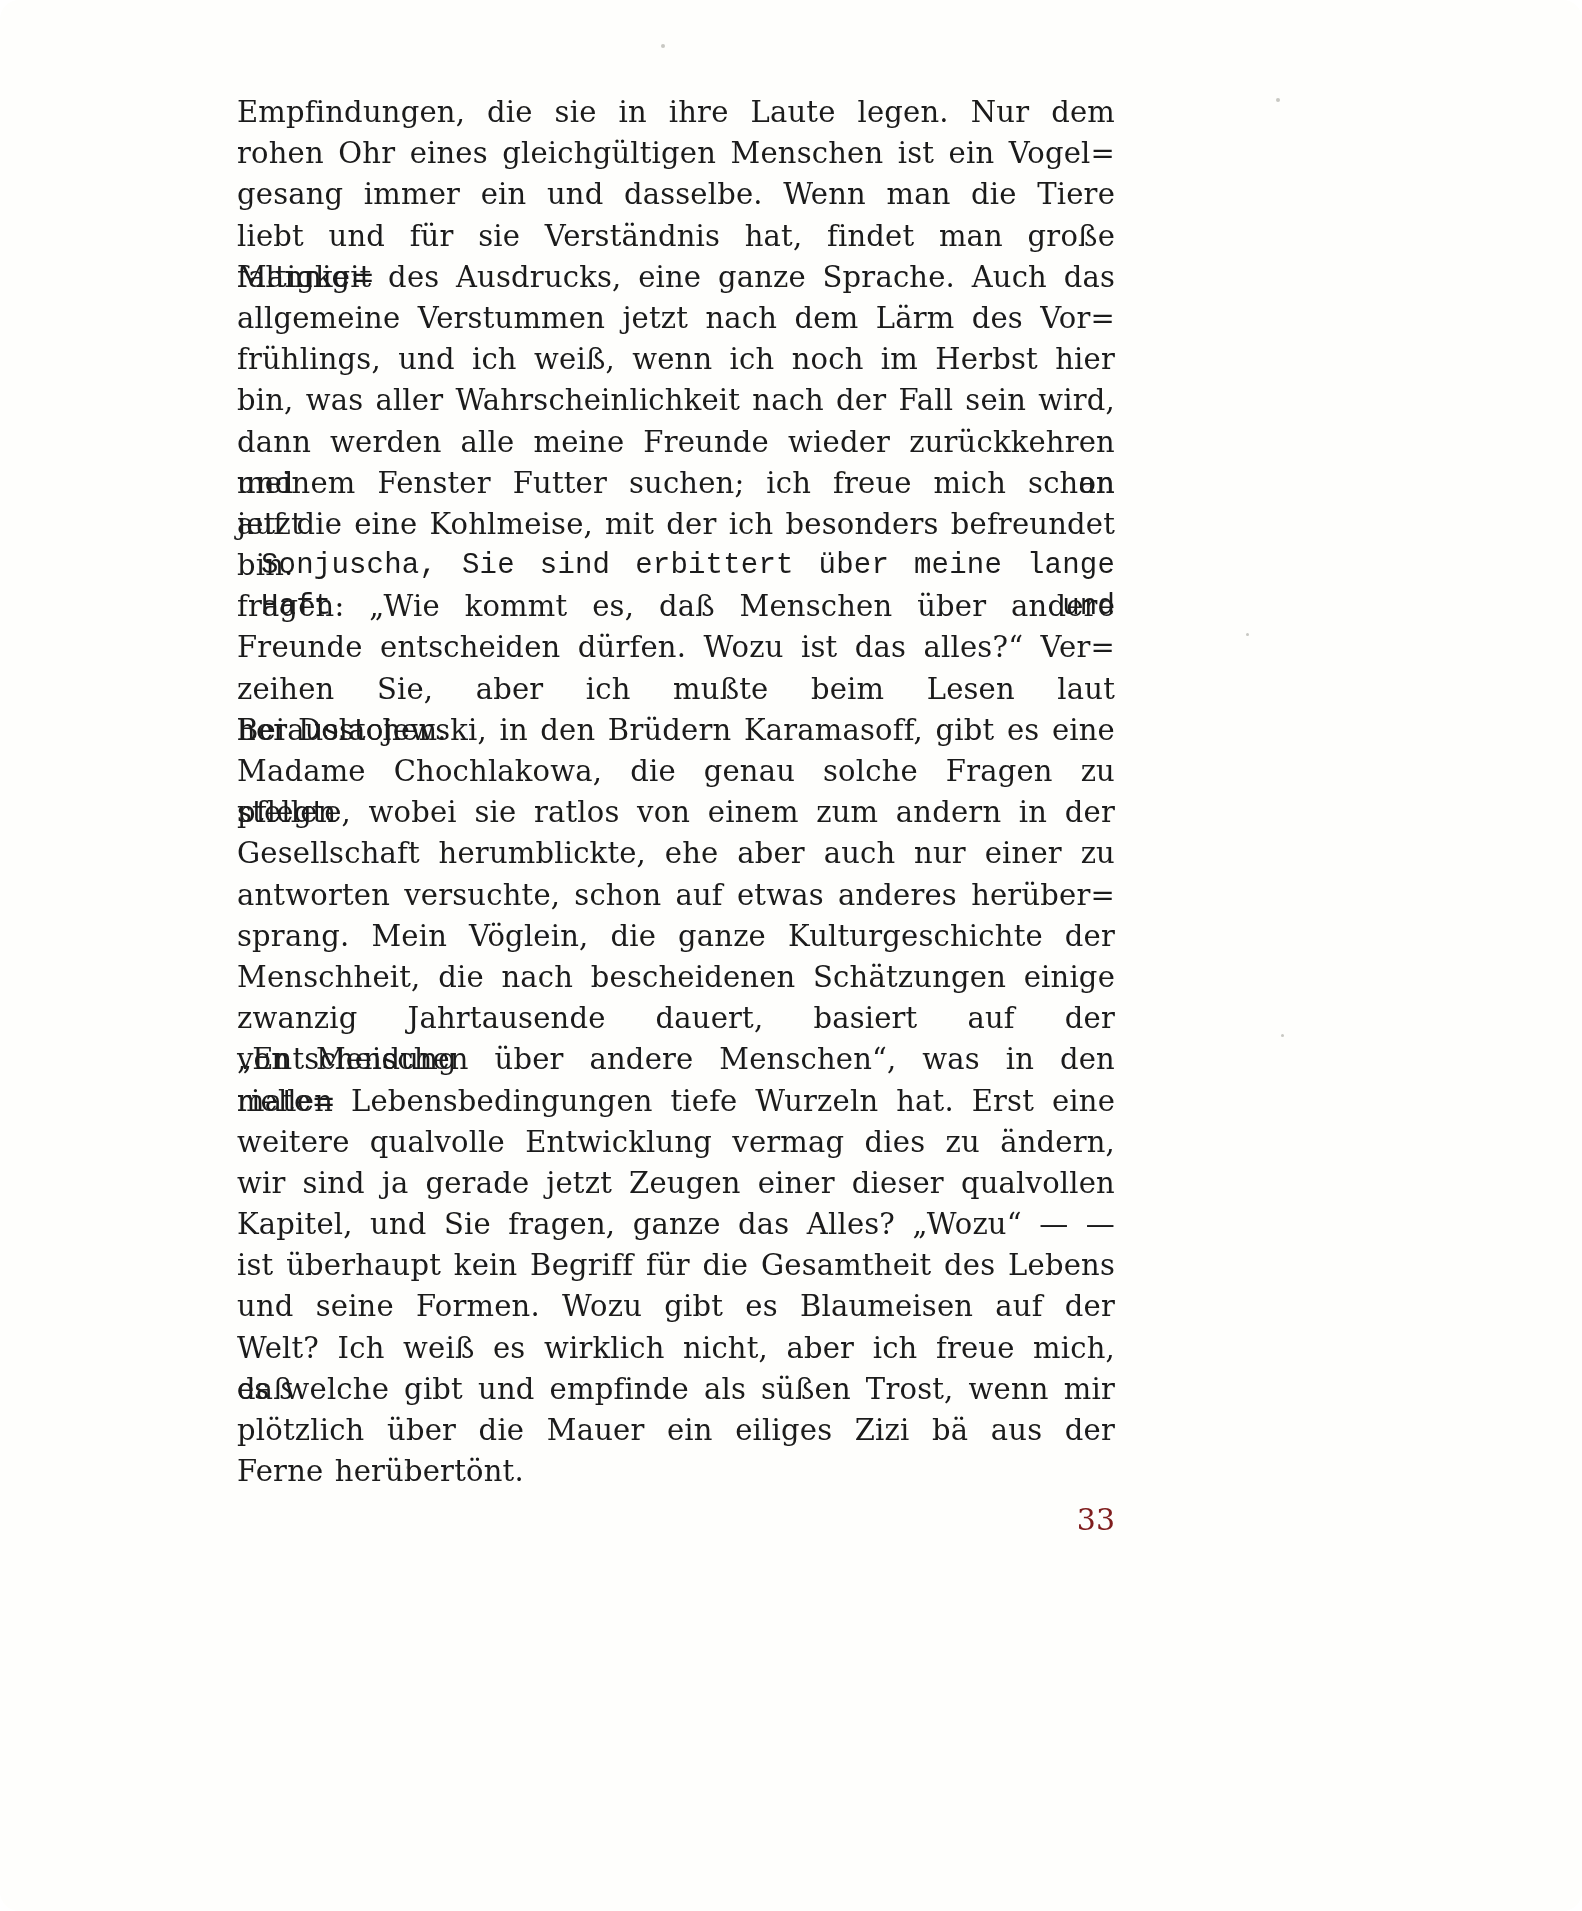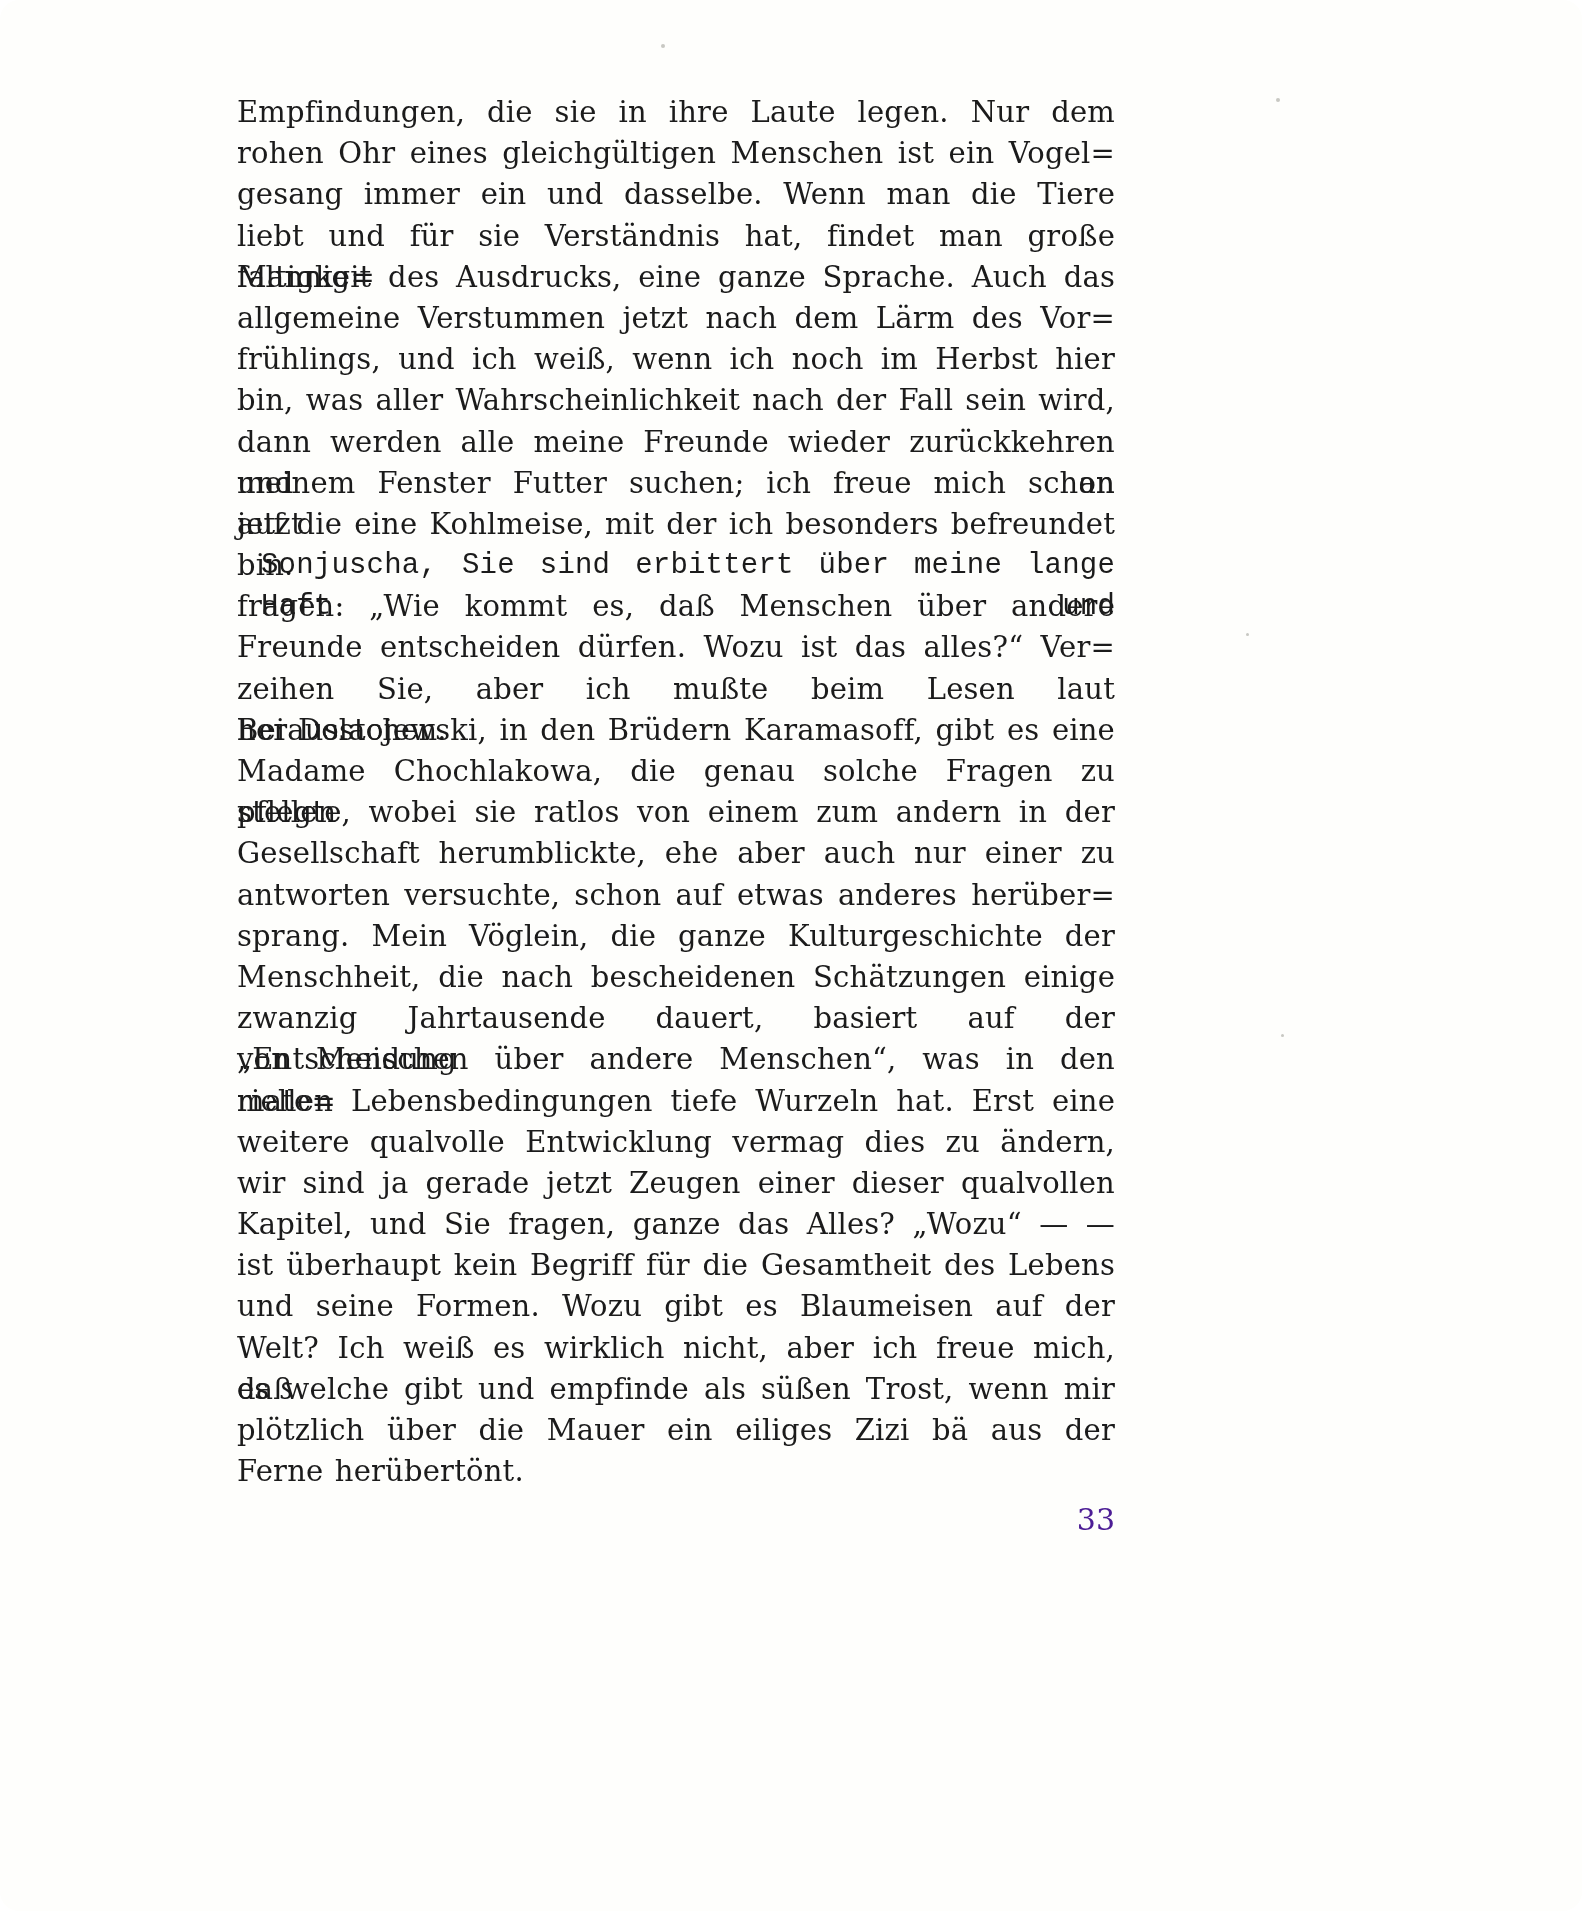--- a/index.html
+++ b/index.html
@@ -44,21 +44,21 @@
     padding-left: 24px;
     font-family: Liberation Mono, monospace;
   }
   .page-number {
     position: absolute;
     left: 237px;
     top: 1502px;
     width: 878px;
     text-align: right;
     font-size: 30px;
-    color: #4c1d95;
+    color: #7f1d1d;
   }
   .speck {
     position: absolute;
     background: #9a9a94;
     border-radius: 50%;
     opacity: 0.55;
   }
 </style>
 </head>
 <body>

